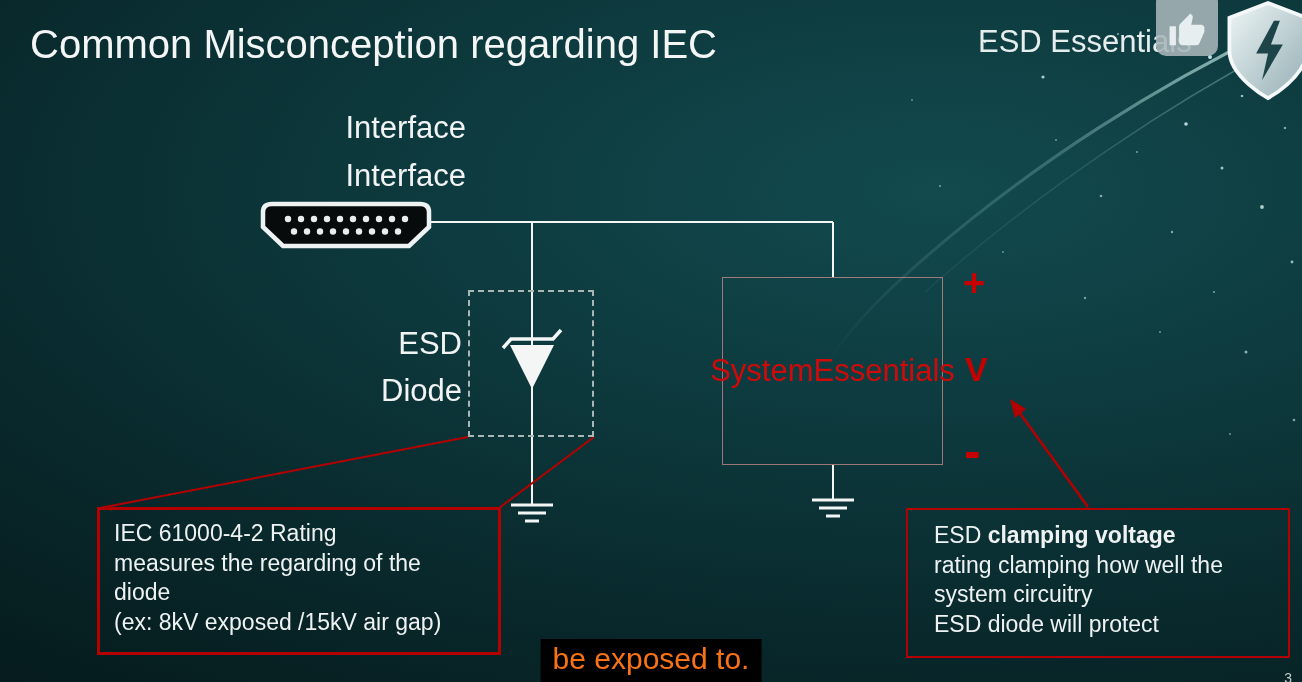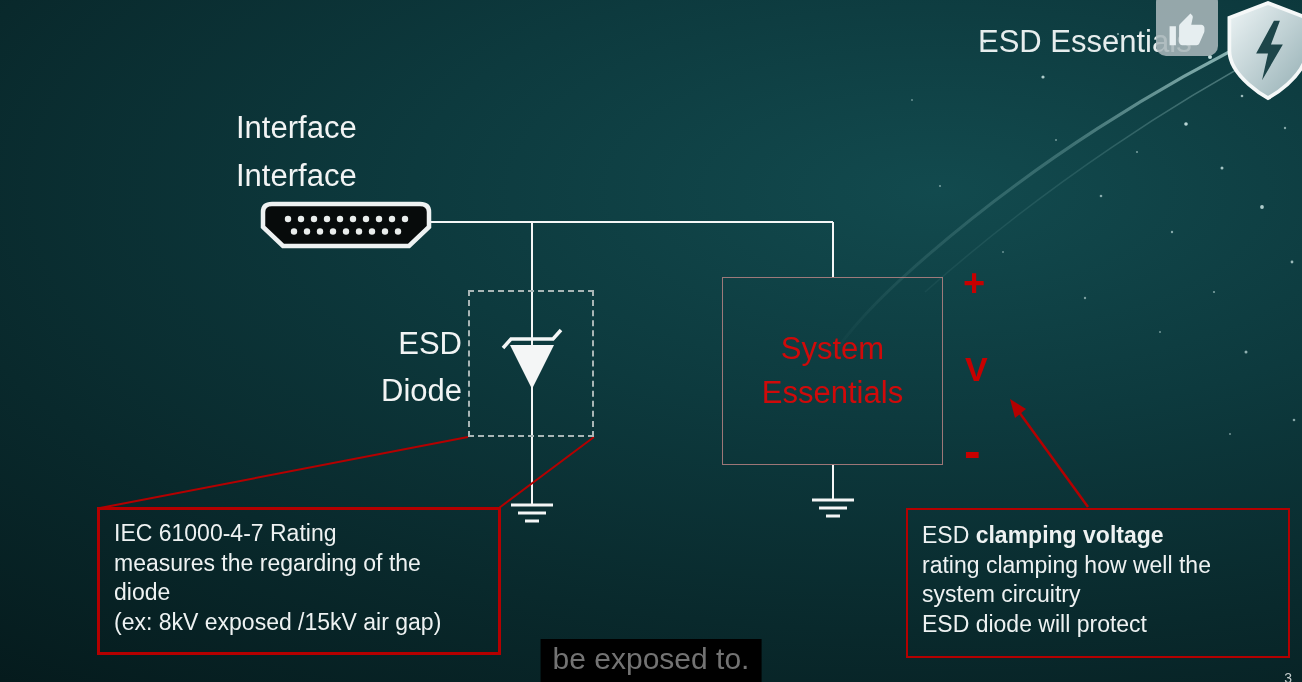--- a/index.html
+++ b/index.html
@@ -23,59 +23,59 @@
     font-size: 31px; color: rgba(242,247,247,0.95); white-space: nowrap;
   }
   .thumbs-badge {
     position: absolute; left: 1156px; top: -8px; width: 62px; height: 64px;
     background: rgba(168,182,186,0.88); border-radius: 10px;
     display: flex; align-items: flex-end; justify-content: center; padding-bottom: 6px; box-sizing: border-box;
   }
   .shield-logo { position: absolute; left: 1222px; top: 0; width: 92px; height: 104px; }
 
   .connector-label {
-    position: absolute; left: 236px; top: 104px; width: 206px; text-align: left;
+    position: absolute; left: 260px; top: 104px; width: 206px; text-align: right;
     font-size: 31px; line-height: 48px; color: #f2f4f4;
   }
   .diode-label {
     position: absolute; left: 330px; top: 320px; width: 132px; text-align: right;
     font-size: 31px; line-height: 47px; color: #f2f4f4;
   }
   .dashed-box {
     position: absolute; left: 468px; top: 290px; width: 126px; height: 147px;
     border: 2px dashed #a9b6b6; box-sizing: border-box;
   }
   .system-box {
     position: absolute; left: 722px; top: 277px; width: 221px; height: 188px;
     border: 1px solid rgba(205,140,140,0.75); box-sizing: border-box;
-    display: flex; flex-direction: column; justify-content: center; align-items: center;
+    display: flex; flex-direction: row; justify-content: center; align-items: center;
     font-size: 31px; line-height: 44px; color: #cf0a0a;
   }
   .terminal { position: absolute; color: #c70000; font-weight: bold; }
   .terminal.plus  { left: 963px; top: 262px; font-size: 38px; }
   .terminal.v     { left: 965px; top: 350px; font-size: 34px; }
   .terminal.minus { left: 964px; top: 422px; font-size: 50px; }
 
   .callout {
     position: absolute; color: #eef2f2; font-size: 23px; line-height: 29.5px;
     background: transparent; box-sizing: border-box;
   }
   .callout.iec {
     left: 97px; top: 507px; width: 404px; height: 148px;
     border: 3px solid #b40000; padding: 9px 14px;
   }
   .callout.clamping {
     left: 906px; top: 508px; width: 384px; height: 150px;
-    border: 2px solid #b40000; padding: 11px 14px;
+    border: 2px solid #b40000; padding: 11px 26px;
   }
   .callout .bold-seg { font-weight: bold; }
 
   .caption {
     position: absolute; left: 50%; bottom: 0; transform: translateX(-50%);
-    background: #000; color: #737373; font-size: 30px; padding: 3px 12px 6px;
+    background: #000; color: #f97316; font-size: 30px; padding: 3px 12px 6px;
     white-space: nowrap;
   }
   .page-num {
     position: absolute; right: 10px; bottom: -4px; font-size: 14px; color: #c3cccc;
   }
 </style>
 </head>
 <body>
 
 <div class="slide">
@@ -170,20 +170,21 @@
       <path d="M 468 437 L 100 508"></path>
       <path d="M 594 437 L 499 508"></path>
     </g>
 
     <g>
       <path d="M 1088 507 L 1019 412" stroke="#b40000" stroke-width="2.5" fill="none"></path>
       <polygon points="1010,399 1015,418 1026,409" fill="#b40000"></polygon>
     </g>
   </svg>
 
+  <div class="title">Common Misconception regarding IEC</div>
   <div class="brand">ESD Essentials</div>
 
   <div class="thumbs-badge">
     <svg width="38" height="38" viewBox="0 0 24 24">
       <path fill="#e6eef0" d="M1 21h4V9H1v12zm22-11c0-1.1-.9-2-2-2h-6.31l.95-4.57.03-.32c0-.41-.17-.79-.44-1.06L14.17 1 7.59 7.59C7.22 7.95 7 8.45 7 9v10c0 1.1.9 2 2 2h9c.83 0 1.54-.5 1.84-1.22l3.02-7.05c.09-.23.14-.47.14-.73v-2z"></path>
     </svg>
   </div>
 
   <div class="shield-logo">
     <svg width="92" height="104" viewBox="0 0 60 70">
@@ -213,21 +214,21 @@
   <div class="system-box">
     <div>System</div>
     <div>Essentials</div>
   </div>
 
   <div class="terminal plus">+</div>
   <div class="terminal v">V</div>
   <div class="terminal minus">-</div>
 
   <div class="callout iec">
-    <div>IEC 61000-4-7 Rating</div>
+    <div>IEC 61000-4-2 Rating</div>
     <div>measures the regarding of the</div>
     <div>diode</div>
     <div>(ex: 8kV exposed /15kV air gap)</div>
   </div>
 
   <div class="callout clamping">
     <div><span>ESD </span><span class="bold-seg">clamping voltage</span></div>
     <div>rating clamping how well the</div>
     <div>system circuitry</div>
     <div>ESD diode will protect</div>

